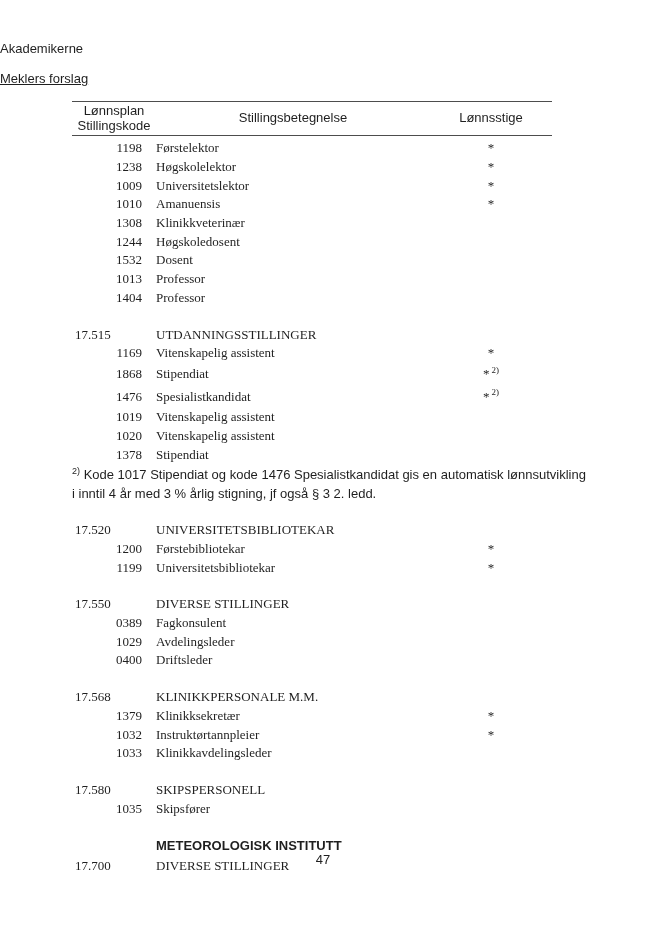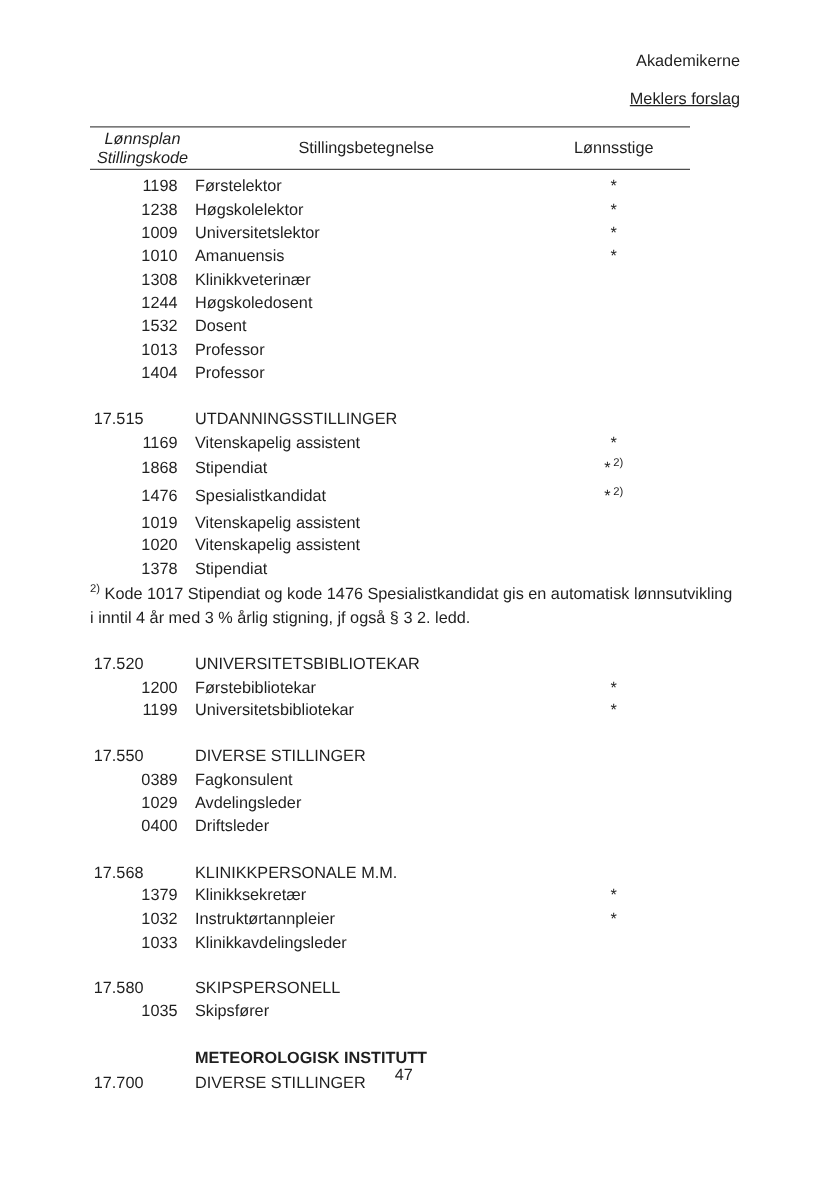--- a/index.html
+++ b/index.html
@@ -9,60 +9,58 @@
     height: 947px;
     background: #ffffff;
     font-family: "Liberation Sans", sans-serif;
     font-size: 13px;
     color: #1f1f1f;
     overflow: hidden;
   }
   .doc-header {
     padding-top: 40px;
     padding-right: 78px;
-    text-align: right;
   }
   .doc-header .hline { line-height: 18px; }
   .doc-header .hline + .hline { margin-top: 12px; text-decoration: underline; }
 
   .table-wrap {
     margin-left: 72px;
     width: 480px;
     margin-top: 13px;
   }
   .thead {
     border-top: 1px solid #4d4d4d;
     border-bottom: 1px solid #4d4d4d;
     padding: 1px 0 2px 0;
     display: grid;
     grid-template-columns: 70px 14px 274px 122px;
   }
   .thead .col-ab {
     grid-column: 1 / 3;
     text-align: center;
     line-height: 15px;
-    font-style: italic;
   }
   .thead .col-c { text-align: center; line-height: 30px; }
   .thead .col-d { text-align: center; line-height: 30px; }
 
   .tbody { padding-top: 3px; }
   .trow {
     display: grid;
     grid-template-columns: 70px 14px 274px 122px;
     height: 18.7px;
     align-items: center;
   }
   .trow.has-note { height: 22.7px; }
   .cell { overflow: visible; white-space: nowrap; }
   .cell.col-a.code { text-align: right; }
   .cell.col-a.plan { text-align: left; padding-left: 3px; }
   .cell.col-d { text-align: center; }
 
-  .section { margin-top: 18px; }
+  .section { margin-top: 18px; font-family: Liberation Serif, serif; }
   .tbody > .section:first-child { margin-top: 0; }
   .institution { margin-top: 18px; }
   .institution .inst-title { font-weight: bold; }
   .institution + .section { margin-top: 2px; }
 
   .footnote {
     margin-top: 1px;
     width: 516px;
     line-height: 19px;
   }

